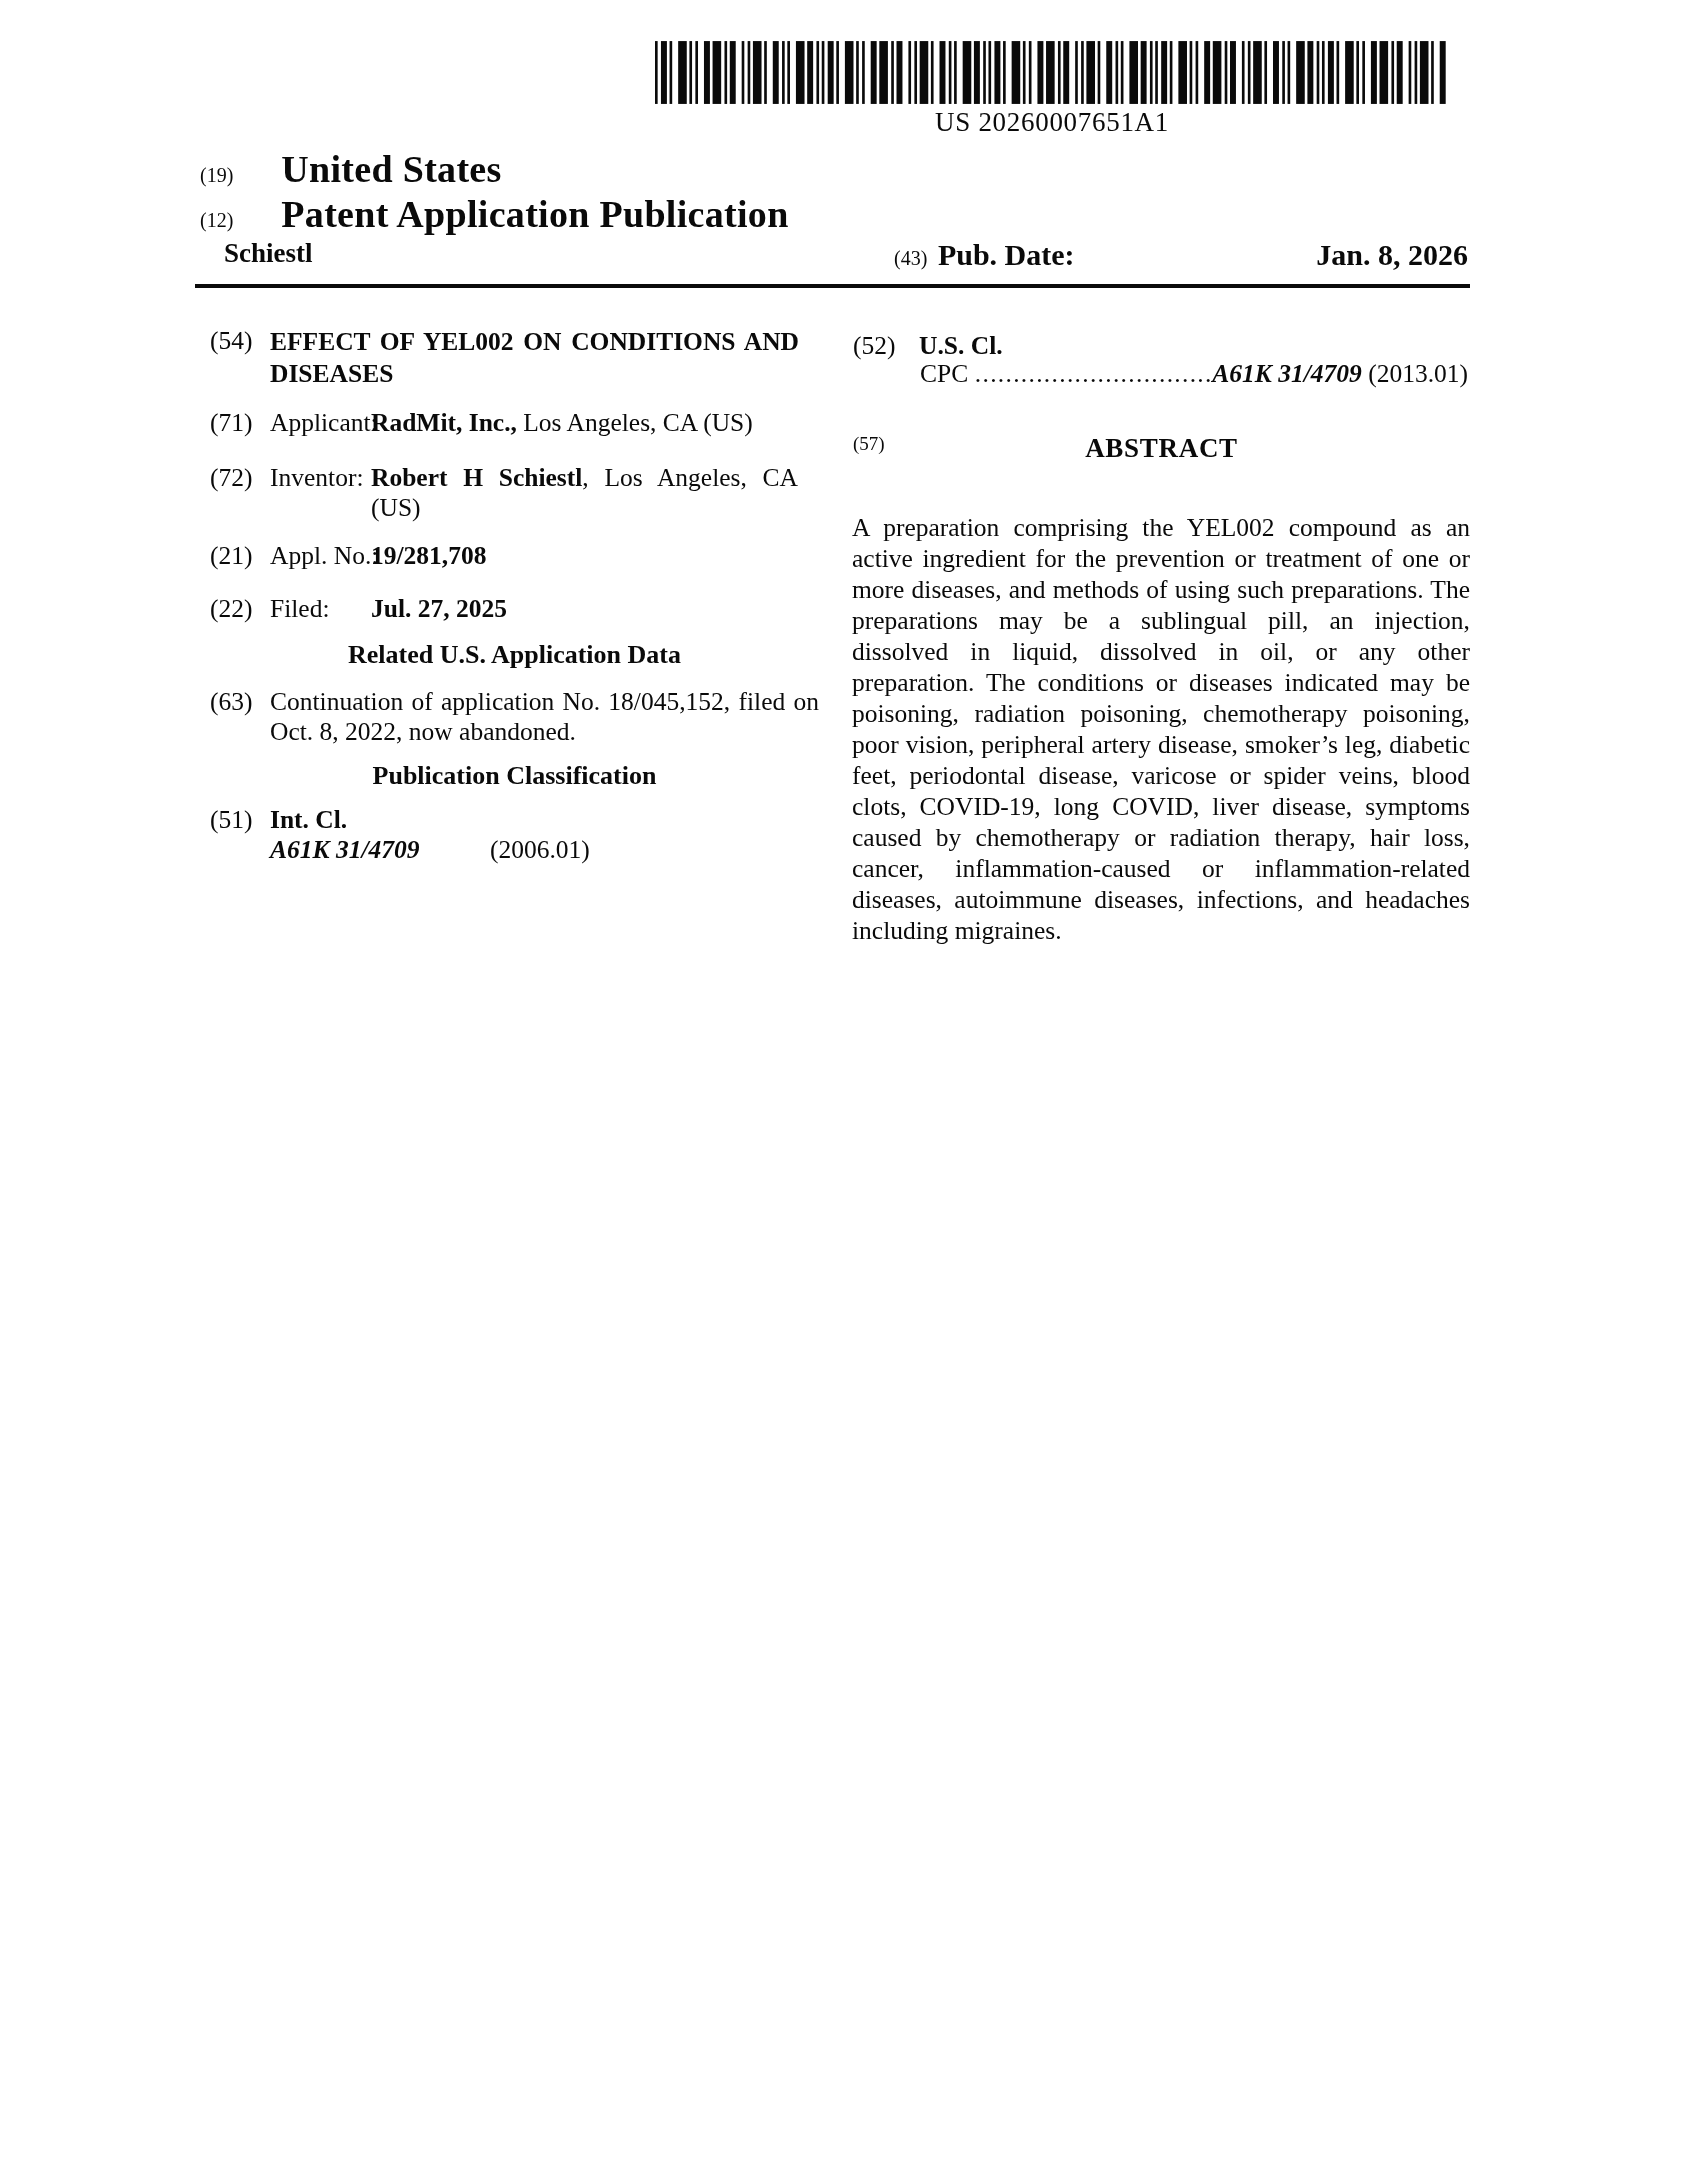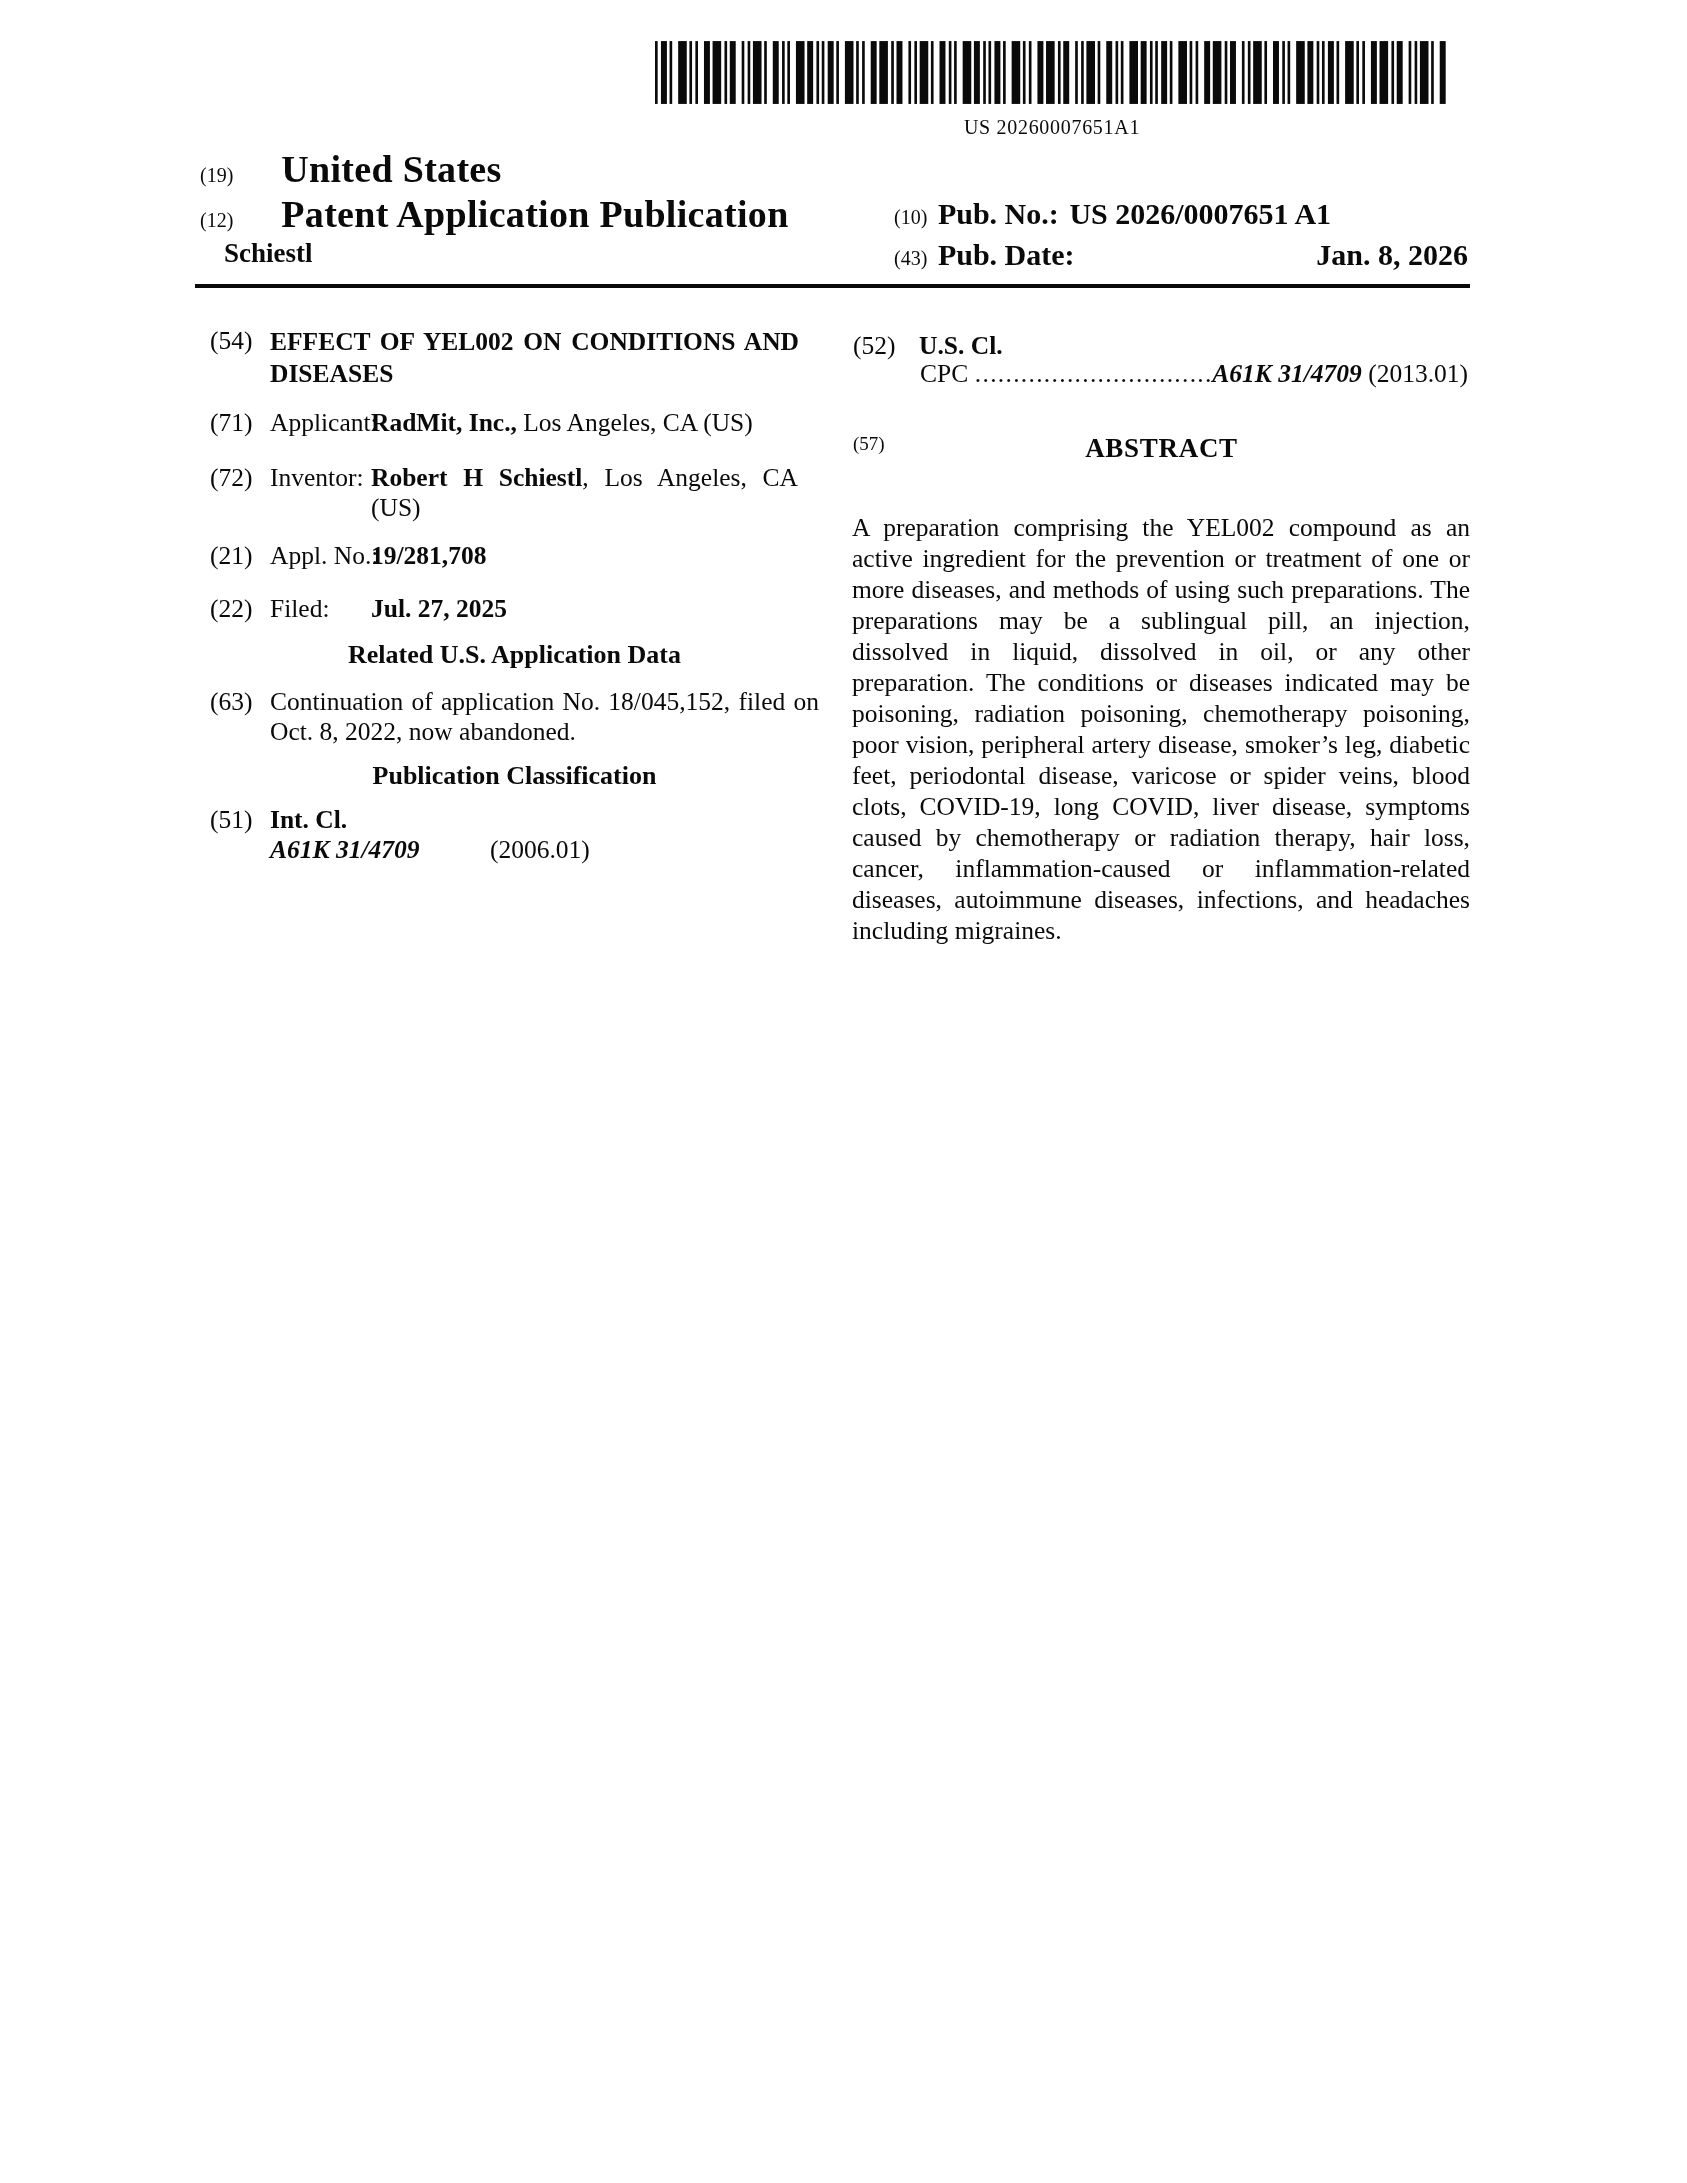--- a/index.html
+++ b/index.html
@@ -6,21 +6,21 @@
   .page{
     position:relative;width:1687px;height:2183px;background:#ffffff;
     font-family:"Liberation Serif","DejaVu Serif",serif;color:#0a0a0a;
     overflow:hidden;
   }
   .abs{position:absolute;}
   
   #barcode{left:655px;top:41px;width:794px;text-align:center;}
   #barcode svg{display:block;}
   #barcode svg rect{fill:#0a0a0a;}
-  .barcode-num{font-size:20px;margin-top:12px;letter-spacing:0.7px;white-space:nowrap;}
+  .barcode-num{font-size:27px;margin-top:3px;letter-spacing:0.7px;white-space:nowrap;}
   
   .hdr-line{display:flex;align-items:baseline;gap:12px;white-space:nowrap;}
   .code-sm{font-size:20px;}
   .hdr-big{font-size:38px;font-weight:bold;letter-spacing:0.3px;margin-left:36px;}
   #hdr-19{left:200px;top:147px;}
   #hdr-12{left:200px;top:192px;}
   #hdr-name{left:224px;top:238px;font-size:27px;font-weight:bold;}
   #pub-no{left:894px;top:197px;width:574px;display:flex;align-items:baseline;gap:10.6px;white-space:nowrap;}
   #pub-date{left:894px;top:238px;width:574px;display:flex;align-items:baseline;justify-content:space-between;white-space:nowrap;}
   .pub-bold{font-size:30px;font-weight:bold;}
@@ -167,25 +167,20 @@
   <div class="abs hdr-line" id="hdr-19">
     <span class="code-sm">(19)</span>
     <span class="hdr-big">United States</span>
   </div>
   <div class="abs hdr-line" id="hdr-12">
     <span class="code-sm">(12)</span>
     <span class="hdr-big">Patent Application Publication</span>
   </div>
   <div class="abs" id="hdr-name">Schiestl</div>
 
-  <div class="abs" id="pub-no">
-    <span class="code-sm">(10)</span>
-    <span class="pub-bold">Pub. No.:</span>
-    <span class="pub-bold">US 2026/0007651 A1</span>
-  </div>
   <div class="abs" id="pub-date">
     <span class="pub-group">
       <span class="code-sm">(43)</span>
       <span class="pub-bold">Pub. Date:</span>
     </span>
     <span class="pub-bold">Jan. 8, 2026</span>
   </div>
 
   <div class="abs" id="rule"></div>
 

